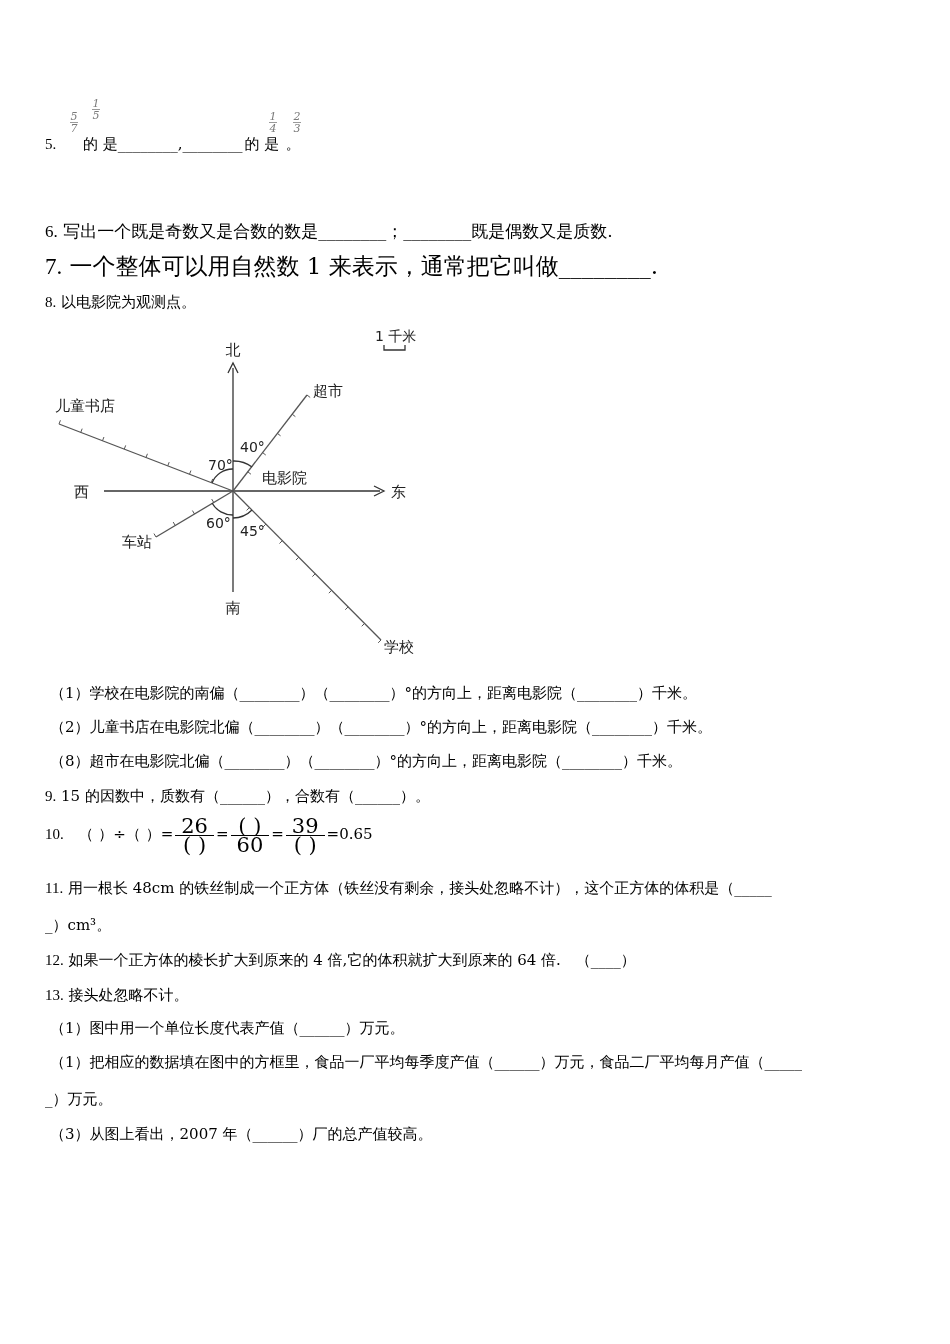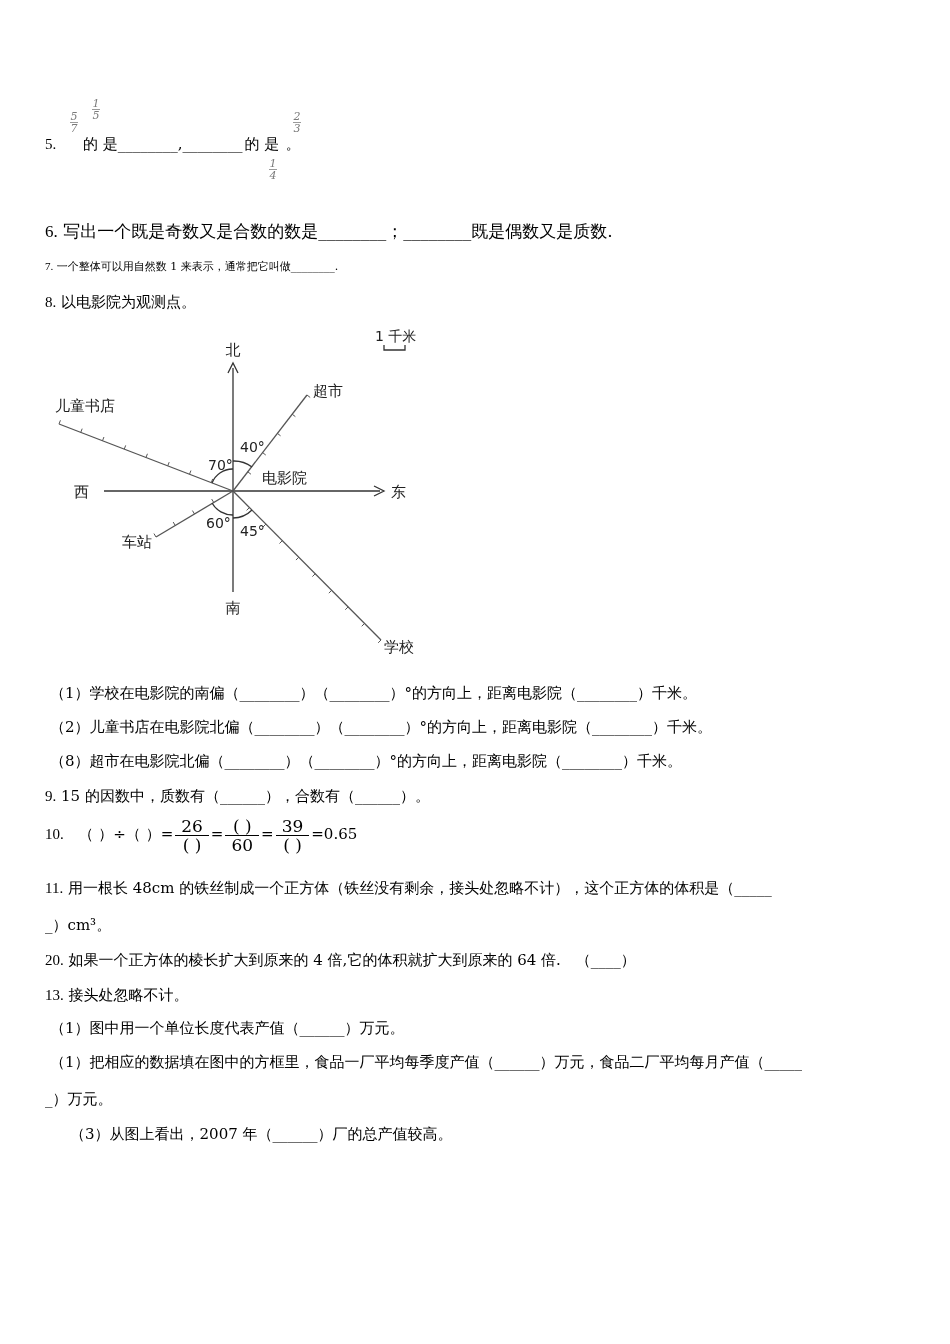--- a/index.html
+++ b/index.html
@@ -3,53 +3,53 @@
 <meta charset="utf-8">
 <style>
   html, body { margin:0; padding:0; background:#ffffff; }
   body { width:950px; height:1344px; position:relative; overflow:hidden;
          font-family:"DejaVu Serif","Liberation Serif",serif; color:#000; }
   .line { position:absolute; left:45px; font-size:15px; white-space:nowrap; line-height:20px; }
   .num { font-family:"Liberation Serif","DejaVu Serif",serif; font-weight:normal; }
   .b { font-weight:normal; }
   .frac-sm { position:absolute; font-size:11px; color:#7a7a7a; font-style:italic; line-height:11px; text-align:center; width:10px; }
   .frac-sm .bar { display:block; border-top:1px solid #9a9a9a; margin:0 1px; }
-  .eqfrac { display:inline-block; vertical-align:middle; text-align:center; font-weight:normal; font-size:17px; line-height:18px; margin:0 2px; }
+  .eqfrac { display:inline-block; vertical-align:middle; text-align:center; font-weight:normal; font-size:21px; line-height:18px; margin:0 2px; }
   .eqfrac .n { display:block; border-bottom:1px solid #000; padding:0 6px; }
   .eqfrac .d { display:block; padding:0 6px; }
   svg text { font-family:"DejaVu Sans","Liberation Sans",sans-serif; fill:#222; }
 </style>
 </head>
 <body>
 
 <div>
   <div class="frac-sm" style="left:69px;top:111px;">
     <span>5</span><span class="bar"></span><span>7</span>
   </div>
   <div class="frac-sm" style="left:91px;top:98px;">
     <span>1</span><span class="bar"></span><span>5</span>
   </div>
-  <div class="frac-sm" style="left:268px;top:111px;margin-top:47px;">
+  <div class="frac-sm" style="left:268px;top:111px;">
     <span>1</span><span class="bar"></span><span>4</span>
   </div>
   <div class="frac-sm" style="left:292px;top:111px;">
     <span>2</span><span class="bar"></span><span>3</span>
   </div>
   <div class="line" style="top:134px;">
     <span class="num">5.</span>
     <span class="b" style="margin-left:22px;">的 是</span><span class="b">________</span><span class="b">,</span><span class="b">________</span><span class="b" style="margin-left:2px;">的 是</span><span class="b" style="margin-left:6px;">。</span>
   </div>
 </div>
 
 <div class="line" style="top:221px;font-size:17px;">
   <span class="num">6.</span>
   <span class="b">写出一个既是奇数又是合数的数是________；________既是偶数又是质数.</span>
 </div>
 
-<div class="line" style="top:256px;font-size:11px;">
+<div class="line" style="top:256px;font-size:23px;">
   <span class="num">7.</span>
   <span class="b">一个整体可以用自然数 1 来表示，通常把它叫做________.</span>
 </div>
 
 <div class="line" style="top:292px;">
   <span class="num">8.</span>
   <span class="b">以电影院为观测点。</span>
 </div>
 
 <svg style="position:absolute;left:0;top:0;" width="950" height="680" viewBox="0 0 950 680">
@@ -141,32 +141,32 @@
 
 <div class="line" style="top:878px;">
   <span class="num">11.</span>
   <span class="b">用一根长 48cm 的铁丝制成一个正方体（铁丝没有剩余，接头处忽略不计），这个正方体的体积是（_____</span>
 </div>
 <div class="line" style="top:915px;">
   <span class="b">_）cm³。</span>
 </div>
 
 <div class="line" style="top:950px;">
-  <span class="num">20.</span>
+  <span class="num">12.</span>
   <span class="b">如果一个正方体的棱长扩大到原来的 4 倍,它的体积就扩大到原来的 64 倍.　（____）</span>
 </div>
 
 <div class="line" style="top:985px;">
   <span class="num">13.</span>
   <span class="b">接头处忽略不计。</span>
 </div>
 <div class="line" style="top:1018px;">
   <span class="b" style="margin-left:5px;">（1）图中用一个单位长度代表产值（______）万元。</span>
 </div>
 <div class="line" style="top:1052px;">
   <span class="b" style="margin-left:5px;">（1）把相应的数据填在图中的方框里，食品一厂平均每季度产值（______）万元，食品二厂平均每月产值（_____</span>
 </div>
 <div class="line" style="top:1089px;">
   <span class="b">_）万元。</span>
 </div>
-<div class="line" style="top:1124px;margin-left:20px;">
+<div class="line" style="top:1124px;">
   <span class="b" style="margin-left:5px;">（3）从图上看出，2007 年（______）厂的总产值较高。</span>
 </div>
 
 </body></html>

